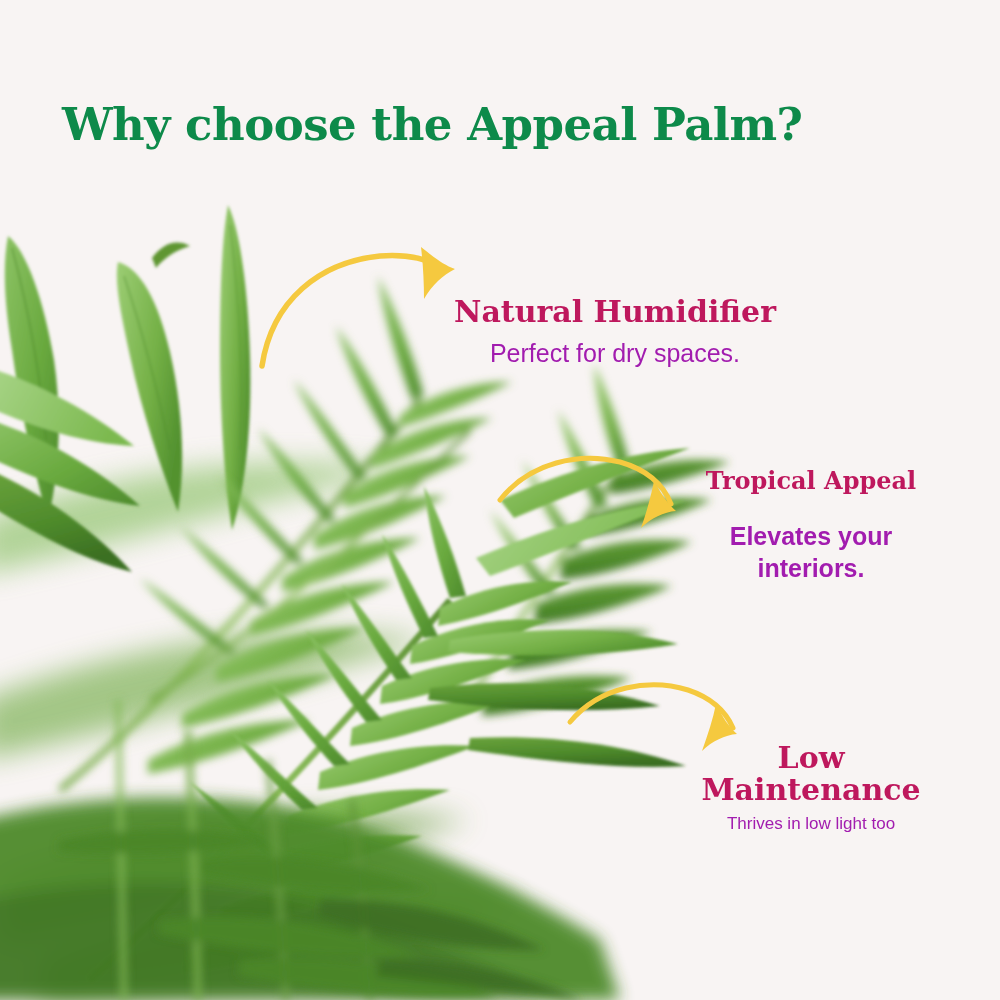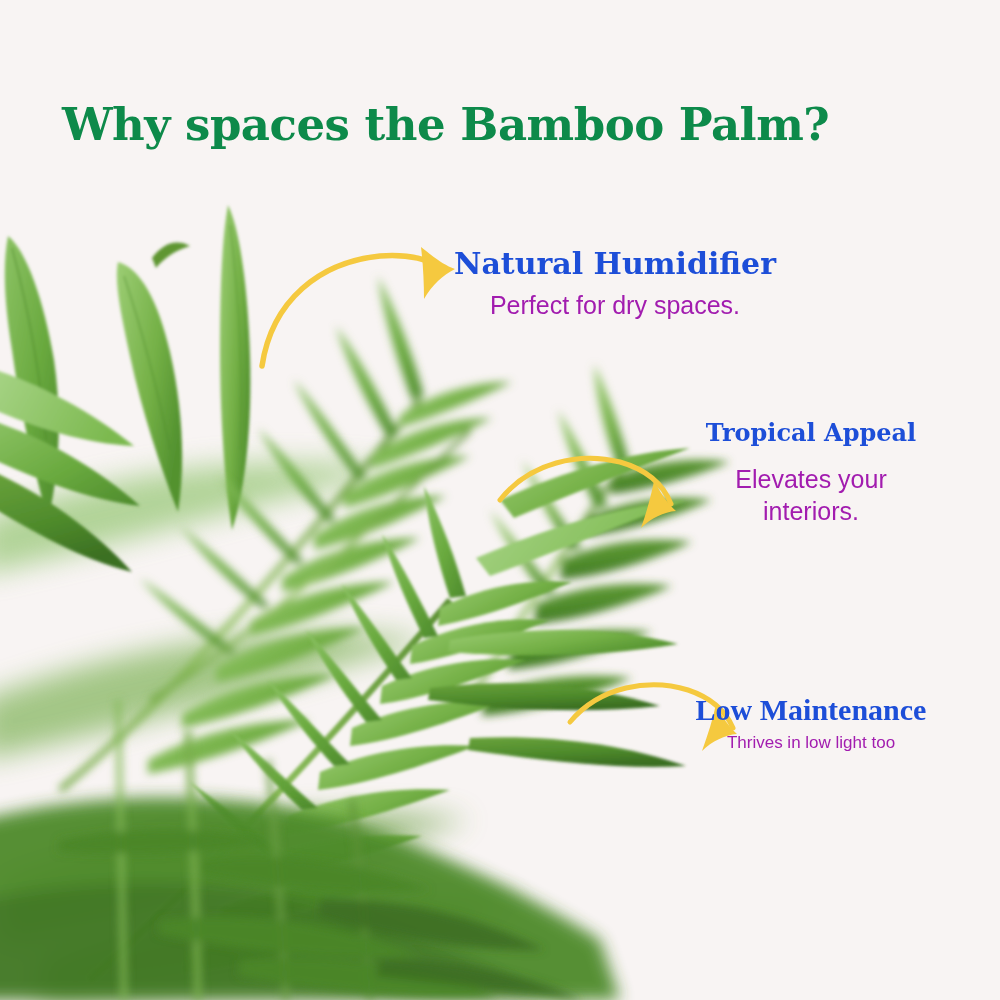--- a/index.html
+++ b/index.html
@@ -28,42 +28,43 @@
     letter-spacing: -0.5px;
     color: #0d8a4a;
     white-space: nowrap;
   }
 
   
   .callout { position: absolute; }
   .callout .headline {
     font-family: "DejaVu Serif", "Liberation Serif", serif;
     font-weight: 700;
-    color: #1d4ed8;
+    color: #be185d;
     line-height: 1.08;
     text-align: center;
+    margin-top: 48px;
   }
   .callout .body {
     font-family: "Liberation Sans", sans-serif;
     font-weight: 400;
     color: #a21caf;
     line-height: 1.28;
     text-align: center;
   }
 
   #callout-humidifier { left: 440px; top: 248px; width: 350px; }
   #callout-humidifier .headline { font-size: 30px; }
   #callout-humidifier .body { font-size: 25px; margin-top: 9px; }
 
   #callout-tropical { left: 686px; top: 420px; width: 250px; }
   #callout-tropical .headline { font-size: 24px; }
-  #callout-tropical .body { font-size: 25px; margin-top: 17px; }
+  #callout-tropical .body { font-size: 25px; margin-top: 26px; font-weight: bold; }
 
   #callout-lowmaint { left: 686px; top: 694px; width: 250px; }
-  #callout-lowmaint .headline { font-size: 30px; font-family: Liberation Serif, serif; }
+  #callout-lowmaint .headline { font-size: 30px; }
   #callout-lowmaint .body { font-size: 17px; margin-top: 6px; }
 
   
   #arrows-layer {
     position: absolute;
     left: 0; top: 0;
     width: 1000px; height: 1000px;
     pointer-events: none;
   }
 
@@ -255,21 +256,21 @@
       <path d="M 500 500 C 530 462 580 452 620 462 C 648 470 664 486 671 504" stroke="#f5c93f" stroke-width="5" fill="none" stroke-linecap="round"></path>
       <path d="M 654 481 C 662 495 668 504 676 511 C 664 512 651 518 641 528 C 647 511 651 496 654 481 Z" fill="#f5c93f"></path>
     </g>
 
     <g>
       <path d="M 570 722 C 600 686 650 678 688 690 C 712 698 726 712 733 728" stroke="#f5c93f" stroke-width="5" fill="none" stroke-linecap="round"></path>
       <path d="M 716 704 C 723 718 729 727 737 734 C 725 735 712 741 702 751 C 708 734 713 719 716 704 Z" fill="#f5c93f"></path>
     </g>
   </svg>
 
-  <div id="page-title">Why spaces the Bamboo Palm?</div>
+  <div id="page-title">Why choose the Appeal Palm?</div>
 
   <div class="callout" id="callout-humidifier">
     <div class="headline">Natural Humidifier</div>
     <div class="body">Perfect for dry spaces.</div>
   </div>
 
   <div class="callout" id="callout-tropical">
     <div class="headline">Tropical Appeal</div>
     <div class="body">Elevates your interiors.</div>
   </div>

